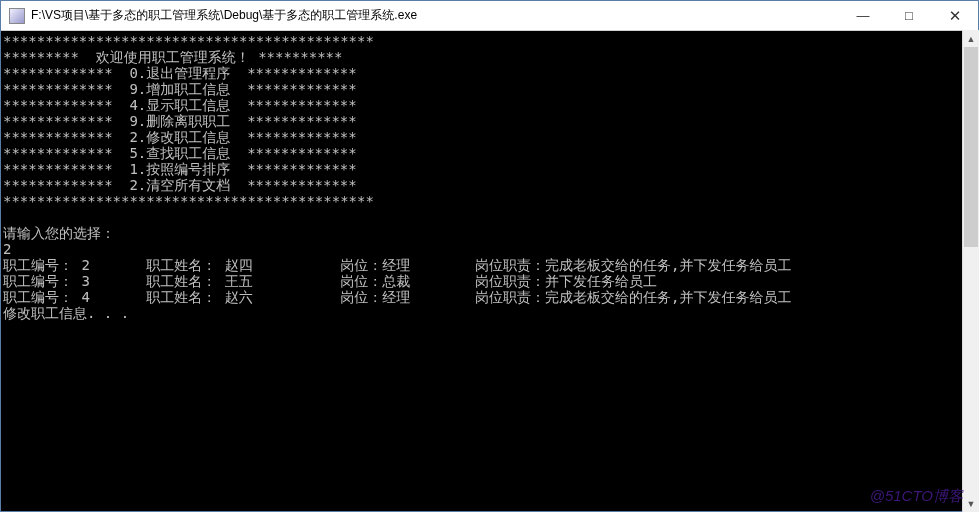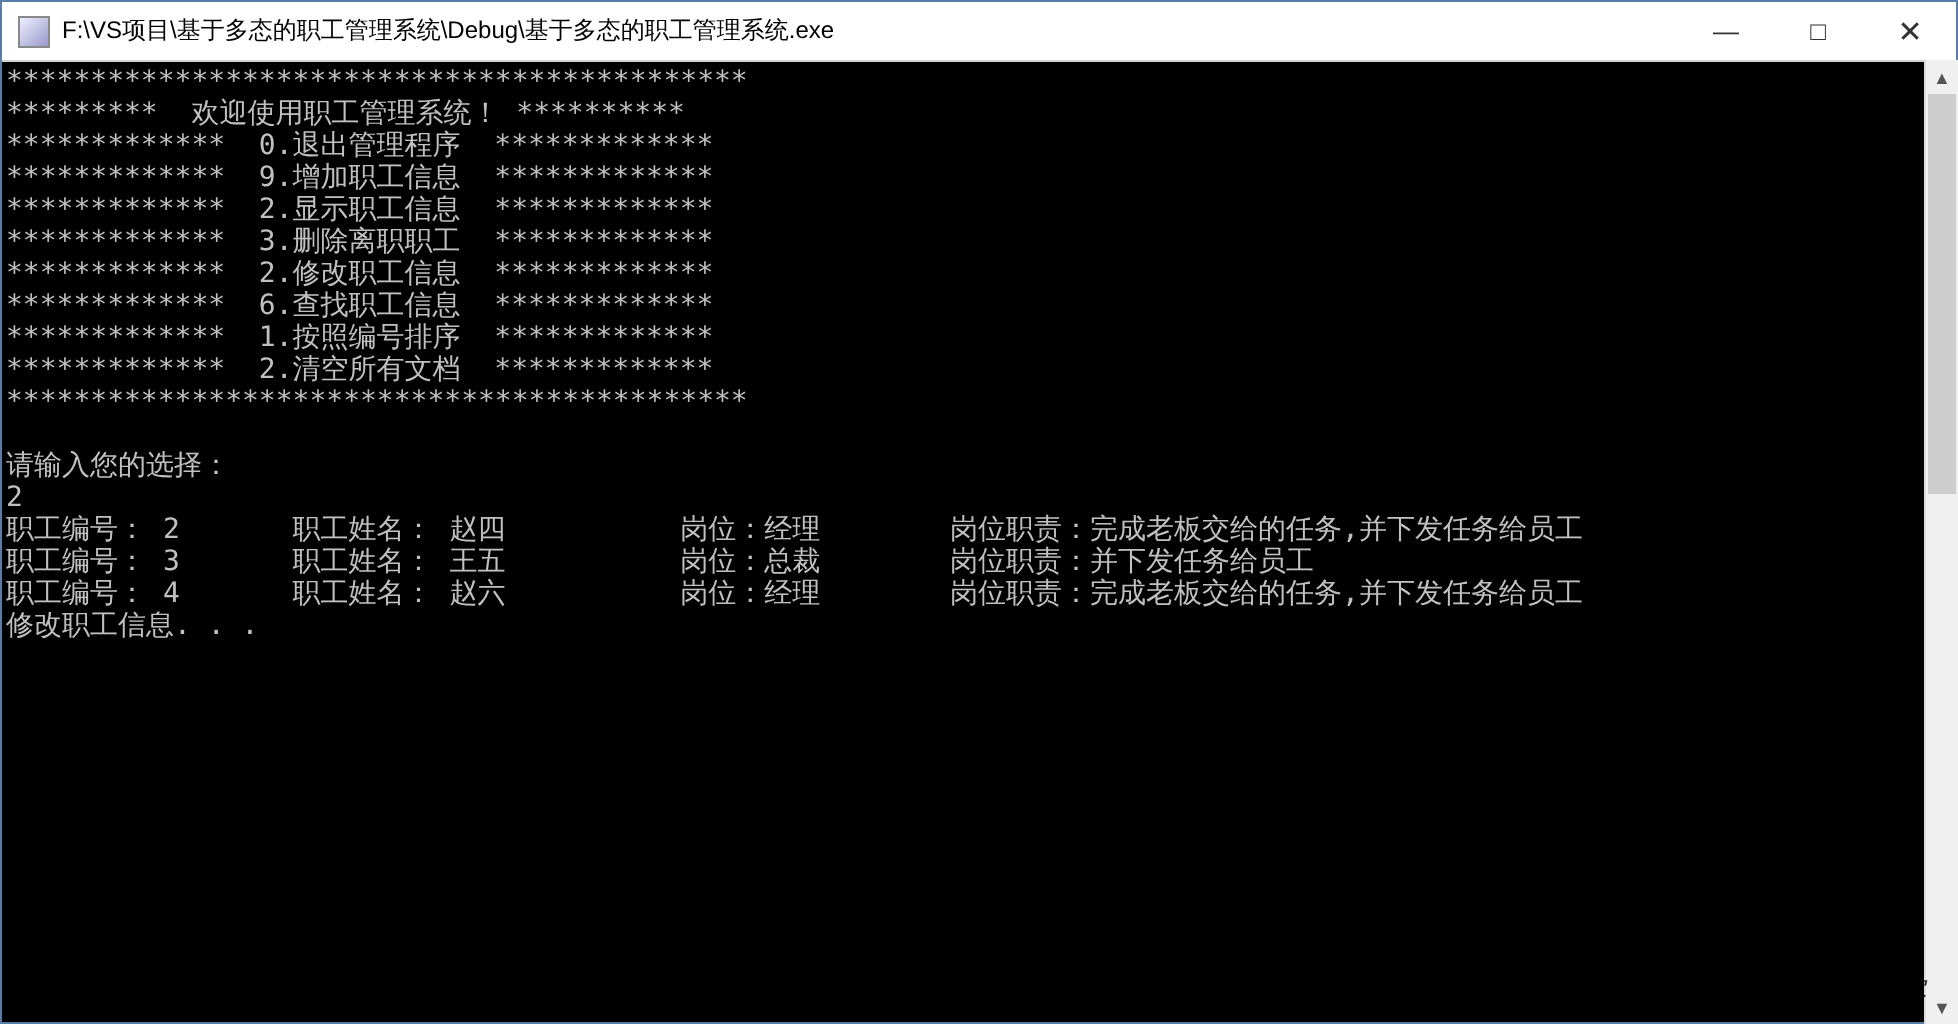--- a/index.html
+++ b/index.html
@@ -82,21 +82,21 @@
       height: 17px;
       display:flex;align-items:center;justify-content:center;
       font-size:9px;color:#555;
     }
     .scroll-arrow.up{top:0;}
     .scroll-arrow.down{bottom:0;}
     .watermark {
       position: absolute;
       right: 16px;
       bottom: 6px;
-      color: #000000;
+      color: #4c1d95;
       font-size: 15px;
       font-style: italic;
       font-family: "Microsoft YaHei", sans-serif;
       opacity: .8;
     }
   </style>
 </head>
 <body>
 
 <div class="window">
@@ -107,24 +107,24 @@
       <div class="tb-btn">—</div>
       <div class="tb-btn">□</div>
       <div class="tb-btn close">✕</div>
     </div>
   </div>
 
   <div class="console"><span>********************************************</span>
 <span>*********  欢迎使用职工管理系统！ **********</span>
 <span>*************  0.退出管理程序  *************</span>
 <span>*************  9.增加职工信息  *************</span>
-<span>*************  2.显示职工信息  *************</span>
-<span>*************  3.删除离职职工  *************</span>
+<span>*************  4.显示职工信息  *************</span>
+<span>*************  9.删除离职职工  *************</span>
 <span>*************  2.修改职工信息  *************</span>
-<span>*************  6.查找职工信息  *************</span>
+<span>*************  5.查找职工信息  *************</span>
 <span>*************  1.按照编号排序  *************</span>
 <span>*************  2.清空所有文档  *************</span>
 <span>********************************************</span>
 
 <span>请输入您的选择：</span>
 <span>2</span>
 <span><span>职工编号：</span> <span>2</span>	 <span>职工姓名：</span> <span>赵四</span>		<span>岗位：</span><span>经理</span>	<span>岗位职责：</span><span>完成老板交给的任务,并下发任务给员工</span></span>
 <span><span>职工编号：</span> <span>3</span>	 <span>职工姓名：</span> <span>王五</span>		<span>岗位：</span><span>总裁</span>	<span>岗位职责：</span><span>并下发任务给员工</span></span>
 <span><span>职工编号：</span> <span>4</span>	 <span>职工姓名：</span> <span>赵六</span>		<span>岗位：</span><span>经理</span>	<span>岗位职责：</span><span>完成老板交给的任务,并下发任务给员工</span></span>
 <span>修改职工信息. . .</span></div>

